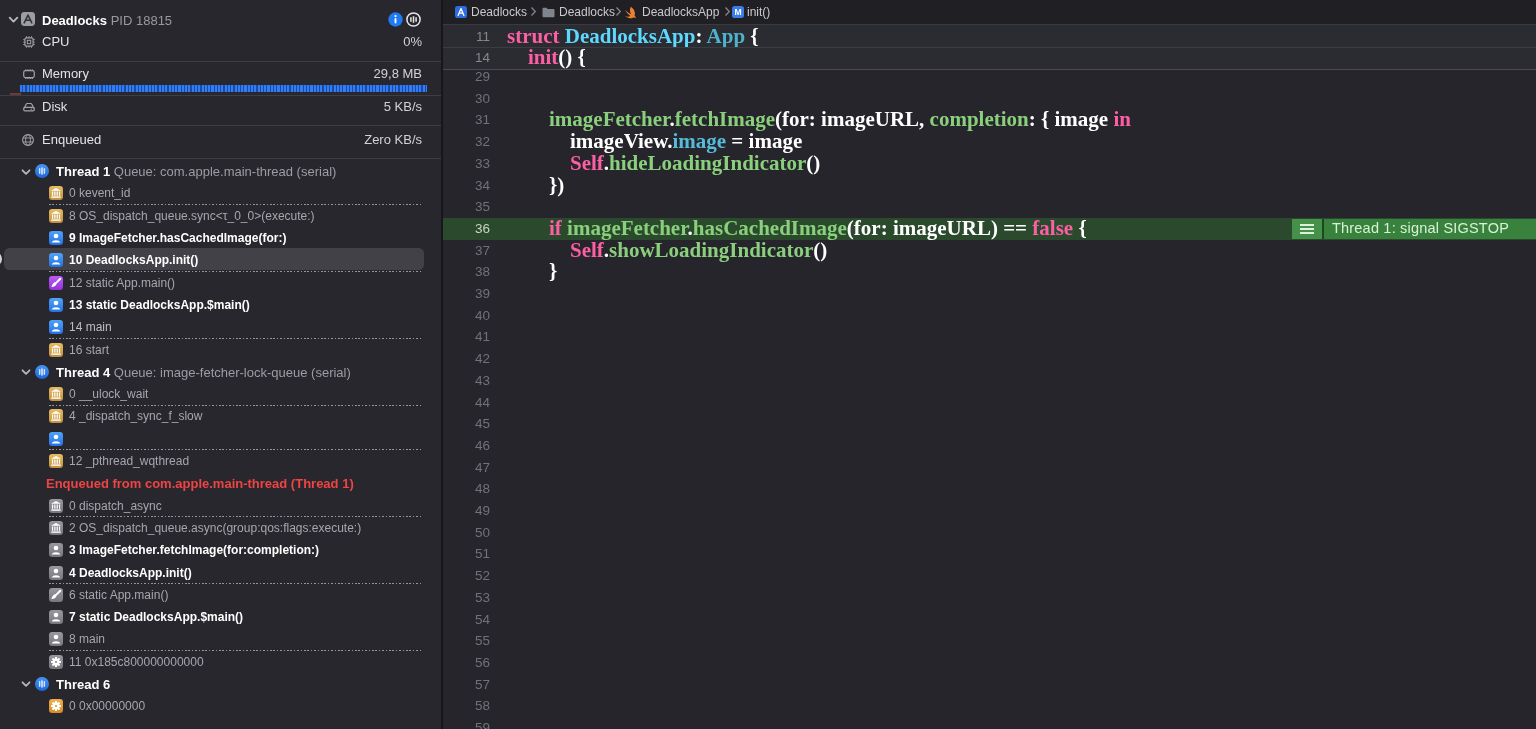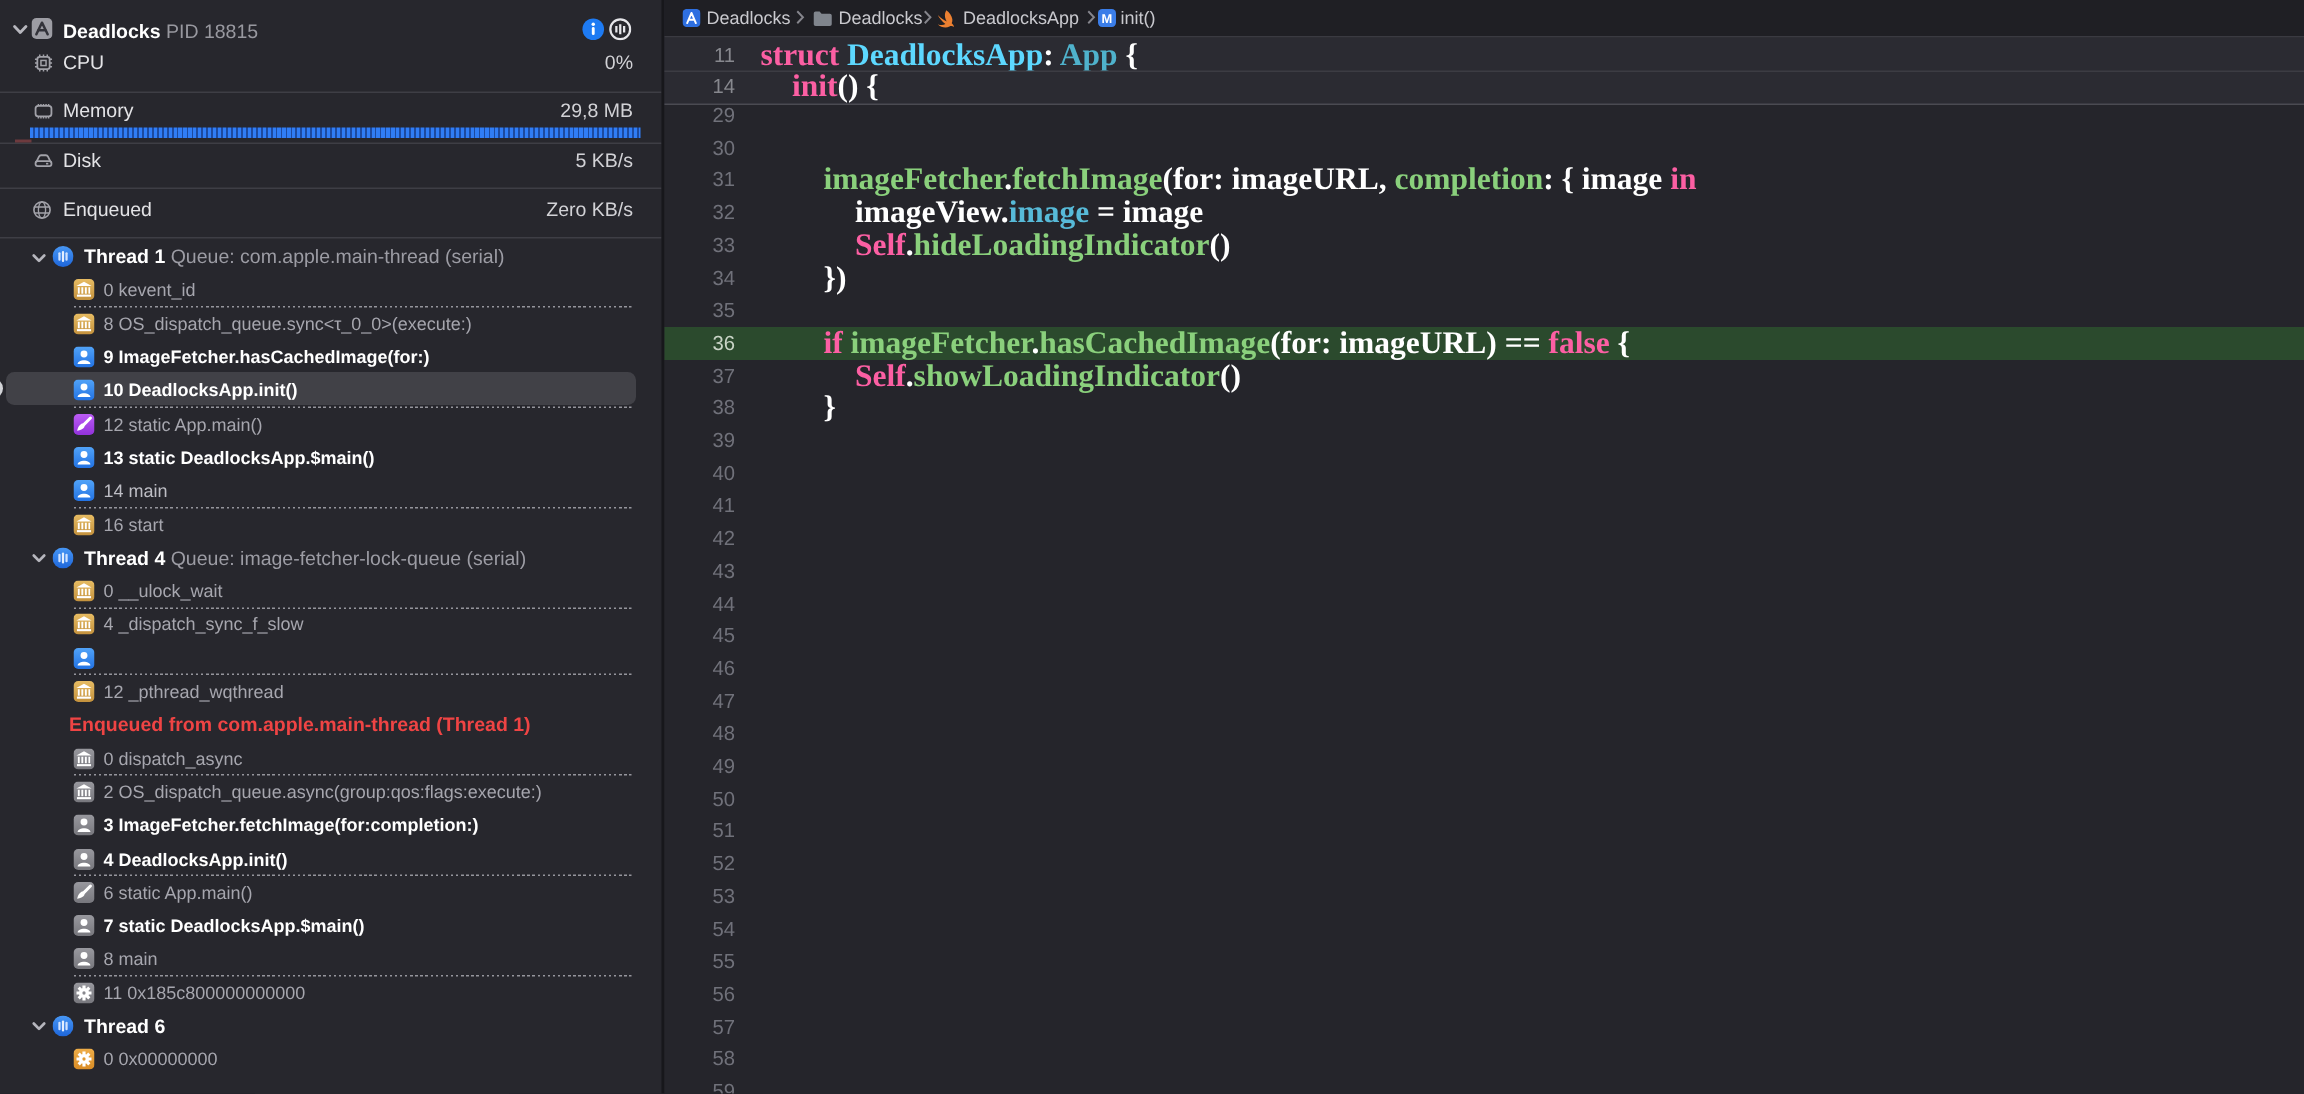--- a/index.html
+++ b/index.html
@@ -452,13 +452,21 @@
     <div class="bc" style="left:199px">DeadlocksApp</div>
     <svg class="bchev" style="left:281px" width="7" height="11" viewBox="0 0 7 11">
         <path d="M1.5 1.5 L5.3 5.5 L1.5 9.5" stroke="#85858c" stroke-width="1.3" fill="none"></path>
       </svg>
     <svg class="abs" style="left:288.5px;top:6px" width="12" height="12" viewBox="0 0 12 12">
         <rect width="12" height="12" rx="2.8" fill="#3a7de8"></rect>
         <text x="6" y="9.2" font-size="8.6" font-weight="bold" fill="#fff" text-anchor="middle" font-family="Liberation Sans,sans-serif">M</text>
       </svg>
     <div class="bc" style="left:304px">init()</div>
   </div>
+  <div id="anno">
+    <div style="position:absolute;left:0;top:0;width:30px;height:19.4px;background:#459149"></div>
+    <div style="position:absolute;left:8px;top:4.6px;width:14px;height:1.9px;background:#ddf0dc"></div>
+    <div style="position:absolute;left:8px;top:8.7px;width:14px;height:1.9px;background:#ddf0dc"></div>
+    <div style="position:absolute;left:8px;top:12.8px;width:14px;height:1.9px;background:#ddf0dc"></div>
+    <div style="position:absolute;left:30px;top:0;width:1.6px;height:19.4px;background:#1d4720"></div>
+    <div style="position:absolute;left:40px;top:0;height:19.4px;line-height:19.4px;font-size:14.5px;letter-spacing:0.2px;color:#d9f2d5;white-space:nowrap">Thread 1: signal SIGSTOP</div>
+  </div>
 </div>
 
 </body></html>

